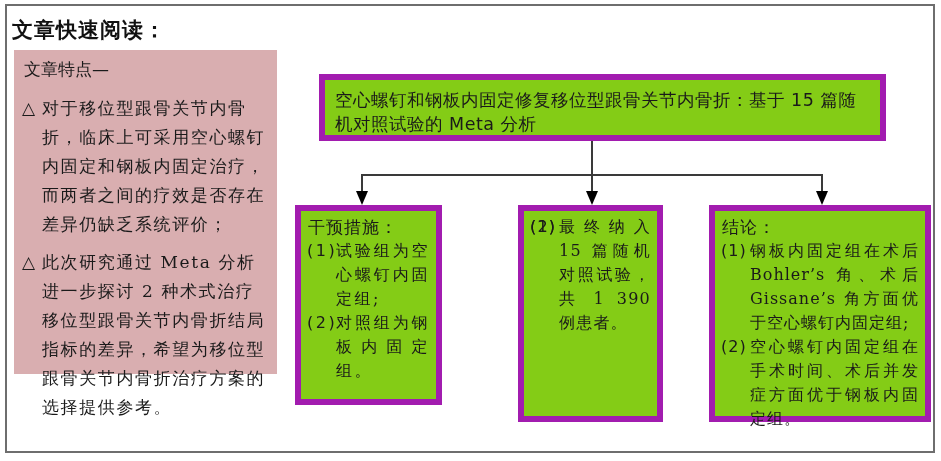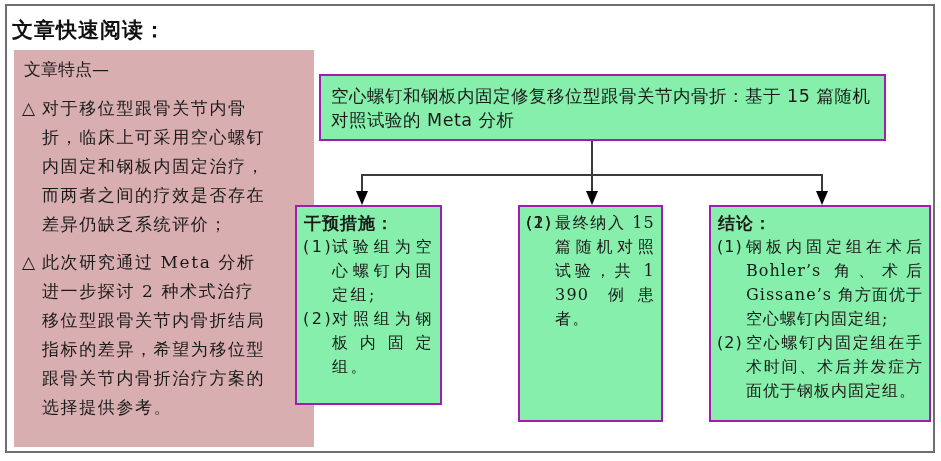--- a/index.html
+++ b/index.html
@@ -3,39 +3,39 @@
 <meta charset="utf-8">
 <style>
   html, body { margin:0; padding:0; background:#ffffff; }
   body { width:941px; height:461px; position:relative; overflow:hidden;
          font-family:"DejaVu Sans", "Liberation Sans", sans-serif; color:#1a1a1a; }
   .frame { position:absolute; left:5px; top:4px; width:930px; height:449px;
            border:2px solid #6e6e6e; box-sizing:border-box; background:#fff; }
   .heading { position:absolute; left:12px; top:16px; font-size:21px; font-weight:bold;
              letter-spacing:1px; color:#111;text-align:center; }
   .pink { background:#d9aeb0; }
-  .leftbox { position:absolute; left:14px; top:50px; width:263px; height:397px;padding-left:37px; }
+  .leftbox { position:absolute; left:14px; top:50px; width:263px; height:324px; }
   .leftbox .lb-title { position:absolute; left:10px; top:8px; font-size:17px; font-family:"DejaVu Sans", sans-serif; }
   .para { position:absolute; left:8px; font-family:"DejaVu Serif", "Liberation Serif", serif;
           font-size:17px; line-height:29px; letter-spacing:1.6px; width:250px; }
   .para .tri { position:absolute; left:0; top:0; }
   .para .txt { display:block; padding-left:20px; }
   .p1 { top:44px; }
   .p2 { top:198px; }
 
-  .box { position:absolute; border:2px solid #a21caf; box-sizing:border-box; background:#86efac; }
+  .box { position:absolute; border:6px solid #a21caf; box-sizing:border-box; background:#84cc16; }
   .title-box { left:319px; top:74px; width:567px; height:67px; padding:8px 10px;
                font-size:17.5px; line-height:24px; letter-spacing:0.5px; }
   .line { position:absolute; background:#3a3a3a; }
   .arrow { position:absolute; width:0; height:0; border-left:6px solid transparent;
            border-right:6px solid transparent; border-top:14px solid #000; }
   .b1 { left:295px; top:205px; width:147px; height:200px; }
   .b2 { left:518px; top:205px; width:145px; height:217px; }
   .b3 { left:709px; top:205px; width:222px; height:217px; }
-  .box .bt { font-size:17px; font-weight:bold; padding:5px 0 0 7px; letter-spacing:1px; }
+  .box .bt { font-size:17px; font-weight:normal; padding:5px 0 0 7px; letter-spacing:1px; }
   .item { position:relative; font-size:16px; line-height:24px; padding-left:35px;
           padding-right:6px; font-family:"DejaVu Serif", serif; text-align:justify; text-align-last:left; }
   .item .num { position:absolute; left:6px; top:0; font-family:"DejaVu Sans", sans-serif; }
   .b2 .items { padding-top:4px; }
   .b2 .item { letter-spacing:1.2px; }
   .b1 .item { letter-spacing:2.5px; }
   .b3 .item { letter-spacing:1px; }
 </style>
 </head>
 <body>

